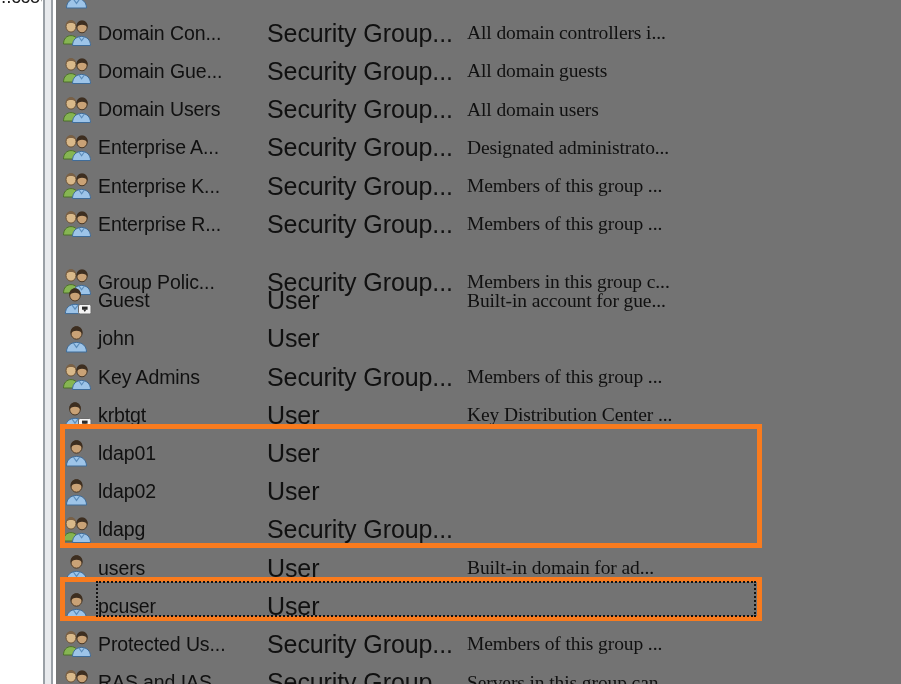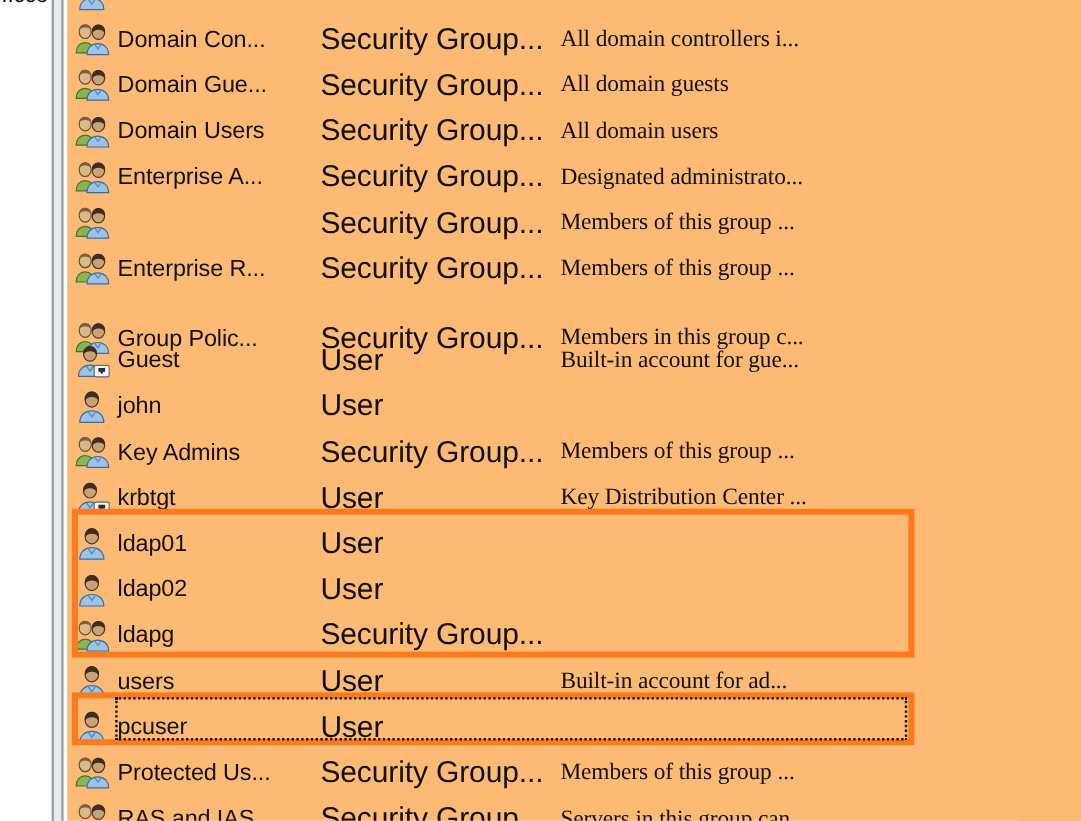--- a/index.html
+++ b/index.html
@@ -54,21 +54,21 @@
   .splitter .bar-right {
     position: absolute; left: 9px; top: 0; width: 2px; height: 684px;
     background: #9aa0a6;
   }
 
   
   .list-pane {
     position: absolute;
     left: 56px; top: 0;
     width: 845px; height: 684px;
-    background: #fdba74;
+    background: #737373;
     overflow: hidden;
   }
 
   .row {
     position: absolute;
     left: 0;
     width: 845px;
     height: 38px;
     display: flex;
     align-items: center;
@@ -227,20 +227,21 @@
           <svg class="ico" viewBox="0 0 30 28" xmlns="http://www.w3.org/2000/svg">
             <ellipse cx="9" cy="7.5" rx="5" ry="5.6" fill="#d9b98a" stroke="#6b5236" stroke-width="1"></ellipse>
             <path d="M4 6.2c0-3.3 2.2-5 5-5s5 1.7 5 5c0 0-1.4-2.2-5-2.2S4 6.2 4 6.2z" fill="#7a6146"></path>
             <path d="M1.5 25c0-5.2 3.2-8.4 7.5-8.4s7.5 3.2 7.5 8.4z" fill="#86b552" stroke="#4d6f2c" stroke-width="1"></path>
             <ellipse cx="20" cy="8" rx="5.2" ry="5.8" fill="#c9a276" stroke="#4b3926" stroke-width="1"></ellipse>
             <path d="M14.6 7c0-3.6 2.4-5.6 5.4-5.6s5.6 2 5.6 5.6c0 1.2-.3 2-.3 2-.6-2.3-2.6-3.3-5.3-3.3-2.5 0-4.6 1-5.1 3.2z" fill="#3d2e20"></path>
             <path d="M10.5 26.5c0-5.6 3.8-9.1 9-9.1s9 3.5 9 9.1z" fill="#9dc4e8" stroke="#3f6c99" stroke-width="1"></path>
             <path d="M16.8 17.8l2.8 4 2.9-4" fill="none" stroke="#5b8cba" stroke-width="1.1"></path>
           </svg>
         </span>
+        <span class="cell-name">Enterprise K...</span>
         <span class="cell-type">Security Group...</span>
         <span class="cell-desc">Members of this group ...</span>
       </div>
       <div class="row" style="top: 205.2px;">
         <span class="cell-icon">
           <svg class="ico" viewBox="0 0 30 28" xmlns="http://www.w3.org/2000/svg">
             <ellipse cx="9" cy="7.5" rx="5" ry="5.6" fill="#d9b98a" stroke="#6b5236" stroke-width="1"></ellipse>
             <path d="M4 6.2c0-3.3 2.2-5 5-5s5 1.7 5 5c0 0-1.4-2.2-5-2.2S4 6.2 4 6.2z" fill="#7a6146"></path>
             <path d="M1.5 25c0-5.2 3.2-8.4 7.5-8.4s7.5 3.2 7.5 8.4z" fill="#86b552" stroke="#4d6f2c" stroke-width="1"></path>
             <ellipse cx="20" cy="8" rx="5.2" ry="5.8" fill="#c9a276" stroke="#4b3926" stroke-width="1"></ellipse>
@@ -376,21 +377,21 @@
         <span class="cell-icon">
           <svg class="ico" viewBox="0 0 30 28" xmlns="http://www.w3.org/2000/svg">
             <ellipse cx="14.5" cy="8" rx="5.6" ry="6.2" fill="#c9a276" stroke="#4b3926" stroke-width="1"></ellipse>
             <path d="M8.7 7.2c0-3.8 2.6-6 5.8-6s5.9 2.2 5.9 6c0 1.3-.3 2.2-.3 2.2-.6-2.5-2.8-3.6-5.6-3.6-2.7 0-4.9 1.1-5.5 3.5z" fill="#3d2e20"></path>
             <path d="M4.5 27c0-6 4.3-9.6 10-9.6s10 3.6 10 9.6z" fill="#9dc4e8" stroke="#3f6c99" stroke-width="1"></path>
             <path d="M11.4 18l3.1 4.4 3.2-4.4" fill="none" stroke="#5b8cba" stroke-width="1.2"></path>
           </svg>
         </span>
         <span class="cell-name">users</span>
         <span class="cell-type">User</span>
-        <span class="cell-desc">Built-in account for ad...</span>
+        <span class="cell-desc">Built-in domain for ad...</span>
       </div>
       <div class="row" style="top: 587.2px;">
         <span class="cell-icon">
           <svg class="ico" viewBox="0 0 30 28" xmlns="http://www.w3.org/2000/svg">
             <ellipse cx="14.5" cy="8" rx="5.6" ry="6.2" fill="#c9a276" stroke="#4b3926" stroke-width="1"></ellipse>
             <path d="M8.7 7.2c0-3.8 2.6-6 5.8-6s5.9 2.2 5.9 6c0 1.3-.3 2.2-.3 2.2-.6-2.5-2.8-3.6-5.6-3.6-2.7 0-4.9 1.1-5.5 3.5z" fill="#3d2e20"></path>
             <path d="M4.5 27c0-6 4.3-9.6 10-9.6s10 3.6 10 9.6z" fill="#9dc4e8" stroke="#3f6c99" stroke-width="1"></path>
             <path d="M11.4 18l3.1 4.4 3.2-4.4" fill="none" stroke="#5b8cba" stroke-width="1.2"></path>
           </svg>
         </span>

